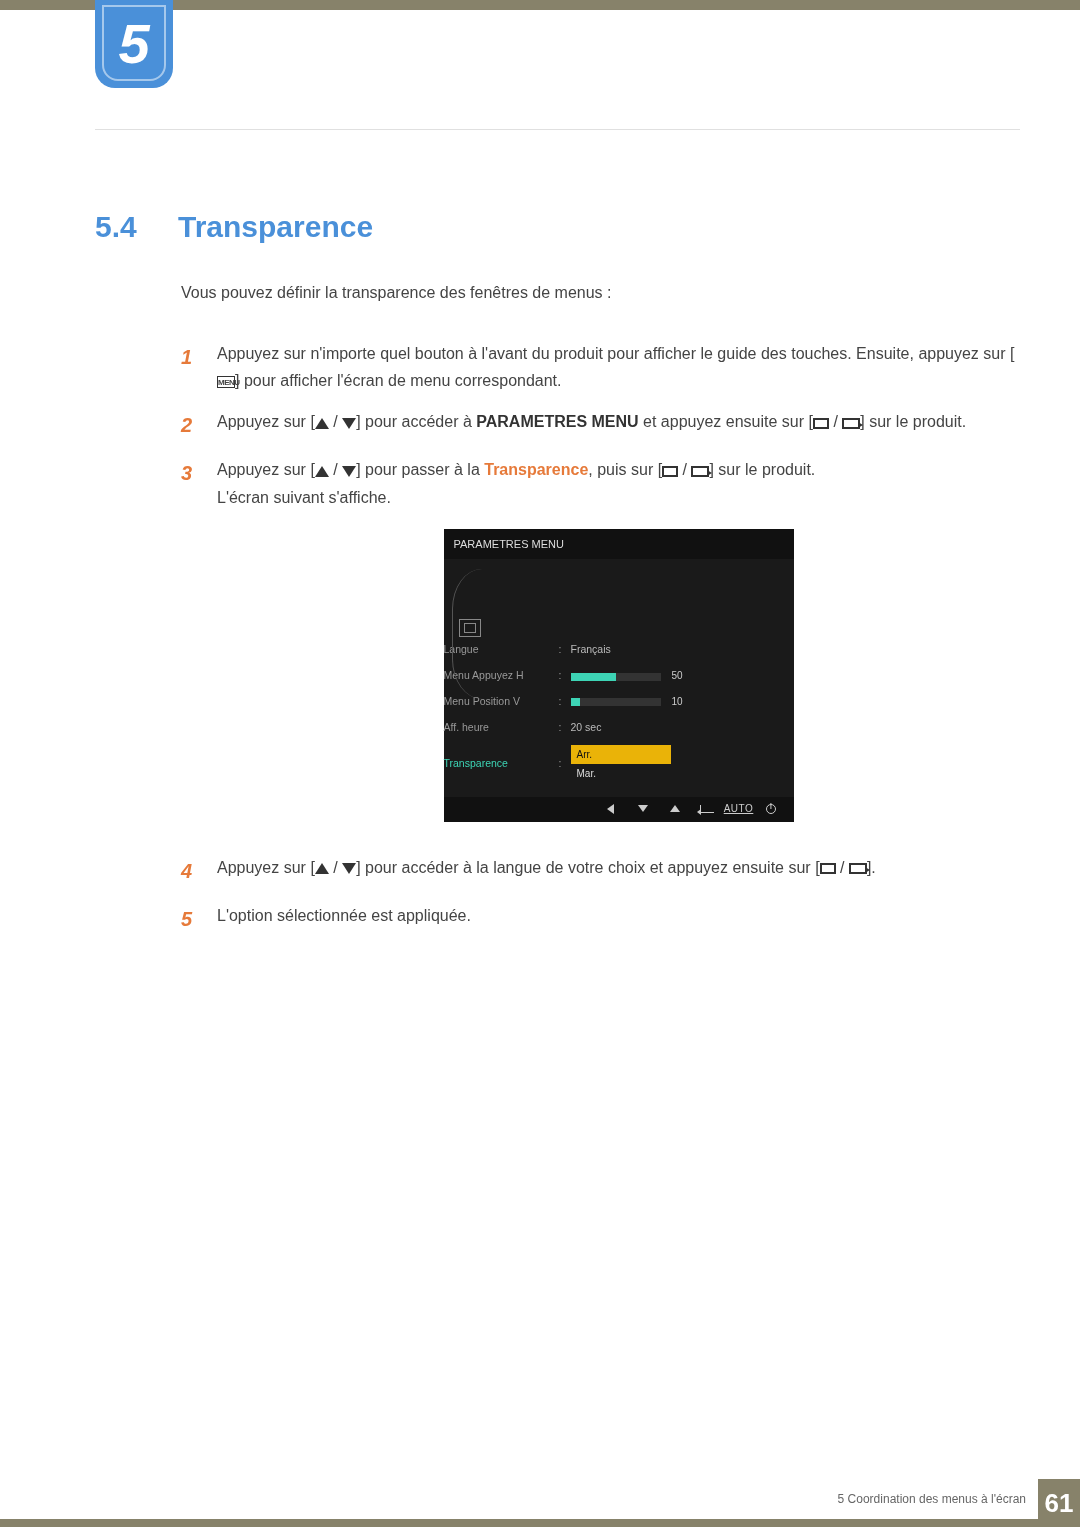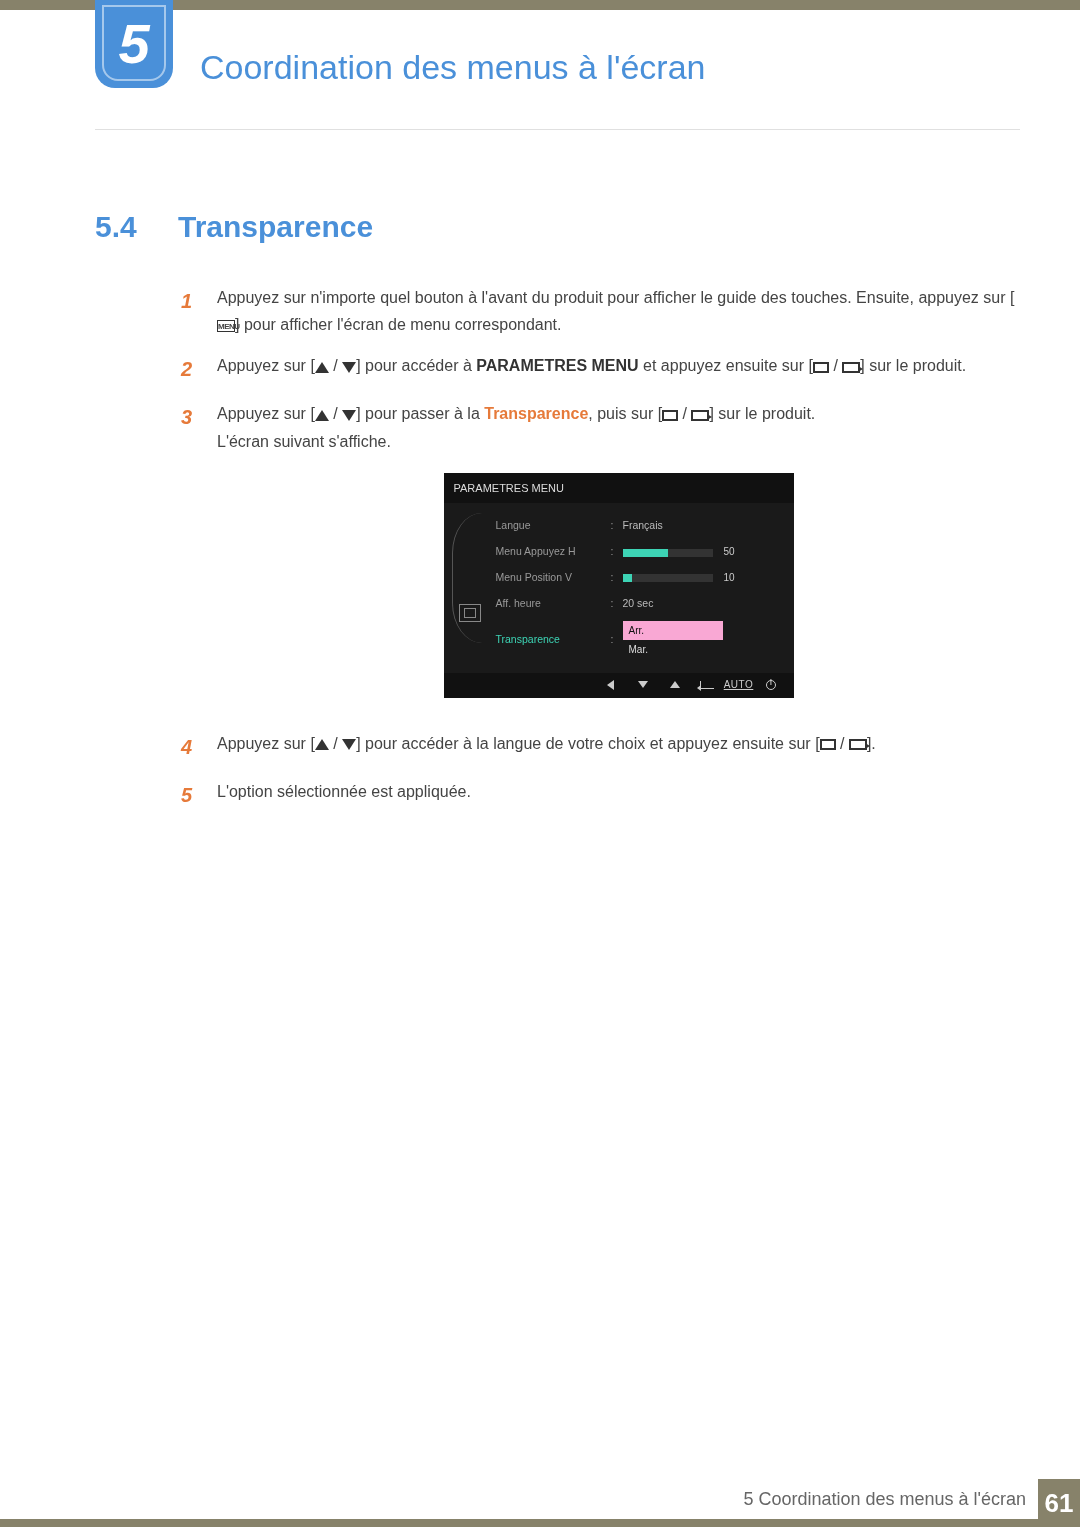--- a/index.html
+++ b/index.html
@@ -175,20 +175,21 @@
   }
   .osd-titlebar {
     background: #111;
     color: #ddd;
     font-size: 11px;
     padding: 6px 10px;
   }
   .osd-body {
     display: flex;
     padding: 10px 12px 10px 0;
+    flex-direction: column;
   }
   .osd-left {
     width: 52px;
     display: flex;
     flex-direction: column;
     align-items: center;
     justify-content: center;
     position: relative;
   }
   .osd-left-curve {
@@ -249,21 +250,21 @@
   .osd-dropdown {
     display: inline-block;
     min-width: 100px;
   }
   .osd-drop-opt {
     font-size: 10px;
     padding: 1px 6px;
     color: #ddd;
   }
   .osd-drop-opt.sel {
-    background: #f9a8d4;
+    background: #eab308;
     color: #111;
   }
   .osd-key-row {
     background: #111;
     display: flex;
     justify-content: flex-end;
     gap: 14px;
     padding: 5px 14px 6px 14px;
   }
   .osd-key {
@@ -339,21 +340,21 @@
   }
   .footer-mid {
     flex: 1;
     display: flex;
     justify-content: flex-end;
     align-items: center;
     padding-right: 12px;
     border-bottom: 8px solid #87826a;
   }
   .footer-text {
-    font-size: 18px;
+    font-size: 12px;
     color: #666;
   }
   .footer-page {
     width: 42px;
     background: #87826a;
     color: #fff;
     font-size: 26px;
     font-weight: bold;
     display: flex;
     align-items: center;
@@ -362,30 +363,30 @@
 </style>
 </head>
 <body>
 
 <div class="top-bar"></div>
 
 <div class="header">
   <div class="chapter-badge">
     <div class="chapter-badge-inner">5</div>
   </div>
-  <div class="chapter-title">Coordination des menus à l'écran</div>
 </div>
 
 <div class="content">
 
   <div class="section-row">
     <div class="section-num">5.4</div>
     <div class="section-title">Transparence</div>
   </div>
 
+  <p class="intro-text">Vous pouvez définir la transparence des fenêtres de menus :</p>
 
 
   <div class="steps">
 
     <div class="step">
       <div class="step-num">1</div>
       <div class="step-text">
         <span>Appuyez sur n'importe quel bouton à l'avant du produit pour afficher le guide des touches. Ensuite, appuyez sur [</span><span class="menu-box">MENU</span><span>] pour afficher l'écran de menu correspondant.</span>
       </div>
     </div>

